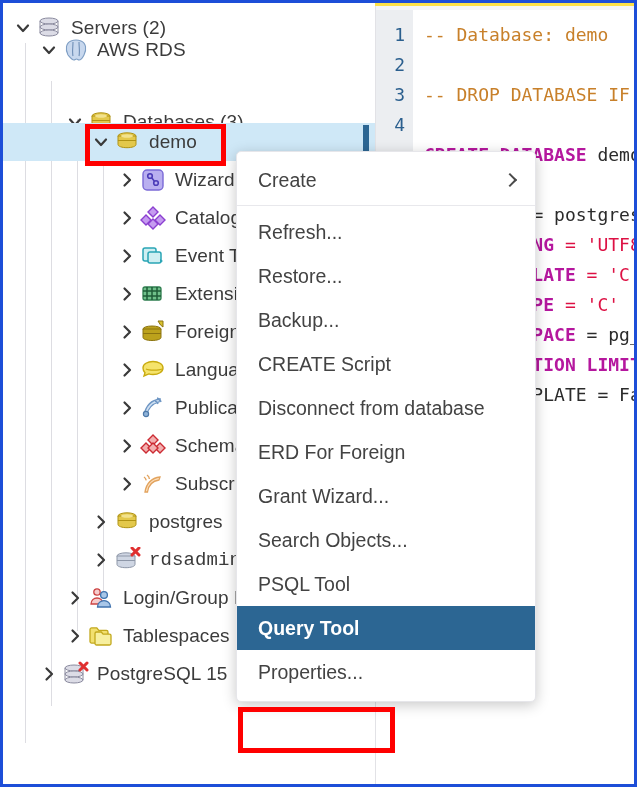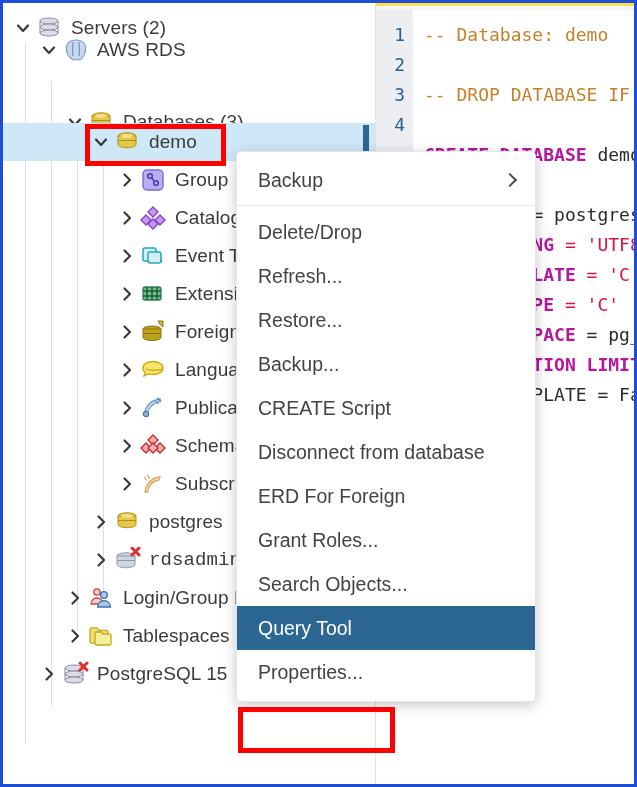--- a/index.html
+++ b/index.html
@@ -176,21 +176,21 @@
     transform: rotate(45deg);
   }
   .menu-sep {
     height: 1px;
     background: #e8e8ec;
     margin: 3px 0 4px 0;
   }
   .menu-item.highlight {
     background: #2c6693;
     color: #ffffff;
-    font-weight: normal;
+    font-weight: bold;
   }
 
   
   .redbox {
     position: absolute;
     border: 5px solid #ff0000;
     box-sizing: border-box;
     pointer-events: none;
   }
   #redbox-demo  { left: 82px;  top: 121px; width: 141px; height: 42px; }
@@ -296,21 +296,21 @@
           <span class="t-icon">
             <svg width="30" height="26" viewBox="0 0 30 26">
               <rect x="4" y="3" width="20" height="20" rx="4" fill="#b9aff0" stroke="#7b6ad6" stroke-width="1.4"></rect>
               <g fill="none" stroke="#4b3bb8" stroke-width="1.6">
                 <circle cx="11" cy="9" r="2.3"></circle>
                 <circle cx="17" cy="16" r="2.3"></circle>
                 <path d="M12.8 10.8l2.6 3.6"></path>
               </g>
             </svg>
           </span>
-          <span class="t-label">Group</span>
+          <span class="t-label">Wizard</span>
         </div>
         <div class="tree-row" style="top: 196px;">
           <div style="width: 112px; min-width: 112px;"></div>
           <div class="twisty">
             <svg width="16" height="16" viewBox="0 0 16 16">
               <path d="M5.5 2.5L11 8l-5.5 5.5" fill="none" stroke="#3a3a3a" stroke-width="2.2" stroke-linecap="round" stroke-linejoin="round"></path>
             </svg>
           </div>
           <span class="t-icon">
             <svg width="30" height="26" viewBox="0 0 30 26">
@@ -553,31 +553,31 @@
     <div id="gutter">
         <div class="gutter-num" style="top: 14px;">1</div>
         <div class="gutter-num" style="top: 44px;">2</div>
         <div class="gutter-num" style="top: 74px;">3</div>
         <div class="gutter-num" style="top: 104px;">4</div>
       </div>
     <div id="code"><div class="cline" style="top: 14px;"><span class="tok-comment">-- Database: demo</span></div><div class="cline" style="top: 44px;"><span class="tok-plain"></span></div><div class="cline" style="top: 74px;"><span class="tok-comment">-- DROP DATABASE IF EXISTS demo;</span></div><div class="cline" style="top: 104px;"><span class="tok-plain"></span></div><div class="cline" style="top: 134px;"><span class="tok-kw">CREATE DATABASE</span><span class="tok-plain"> demo</span></div><div class="cline" style="top: 164px;"><span class="tok-plain"></span></div><div class="cline" style="top: 194px;"><span class="tok-kw">    OWNER</span><span class="tok-plain"> = postgres</span></div><div class="cline" style="top: 224px;"><span class="tok-kw">    ENCODING</span><span class="tok-str"> = 'UTF8'</span></div><div class="cline" style="top: 254px;"><span class="tok-kw">    LC_COLLATE</span><span class="tok-str"> = 'C'</span></div><div class="cline" style="top: 284px;"><span class="tok-kw">    LC_CTYPE</span><span class="tok-str"> = 'C'</span></div><div class="cline" style="top: 314px;"><span class="tok-kw">    TABLESPACE</span><span class="tok-plain"> = pg_default</span></div><div class="cline" style="top: 344px;"><span class="tok-kw">    CONNECTION LIMIT</span></div><div class="cline" style="top: 374px;"><span class="tok-plain">    IS_TEMPLATE</span><span class="tok-plain"> = False;</span></div></div>
   </div>
 
   <div id="context-menu">
-      <div class="menu-item has-sub"><span>Backup</span></div>
+      <div class="menu-item has-sub"><span>Create</span></div>
       <div class="menu-sep"></div>
-      <div class="menu-item"><span>Delete/Drop</span></div>
       <div class="menu-item"><span>Refresh...</span></div>
       <div class="menu-item"><span>Restore...</span></div>
       <div class="menu-item"><span>Backup...</span></div>
       <div class="menu-item"><span>CREATE Script</span></div>
       <div class="menu-item"><span>Disconnect from database</span></div>
       <div class="menu-item"><span>ERD For Foreign</span></div>
-      <div class="menu-item"><span>Grant Roles...</span></div>
+      <div class="menu-item"><span>Grant Wizard...</span></div>
       <div class="menu-item"><span>Search Objects...</span></div>
+      <div class="menu-item"><span>PSQL Tool</span></div>
       <div class="menu-item highlight"><span>Query Tool</span></div>
       <div class="menu-item"><span>Properties...</span></div>
     </div>
 
   <div class="redbox" id="redbox-demo"></div>
   <div class="redbox" id="redbox-query"></div>
 
 </div>
 
 </body></html>

